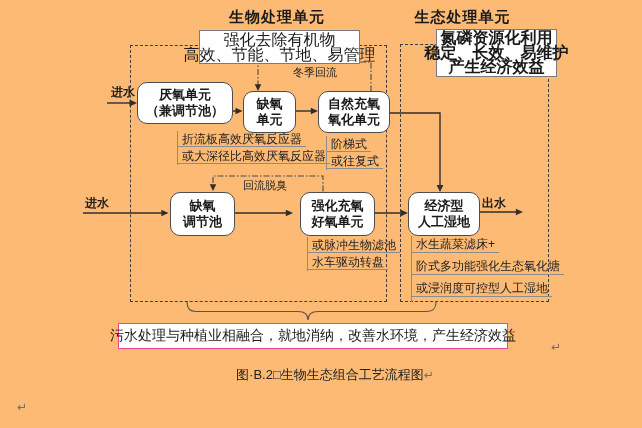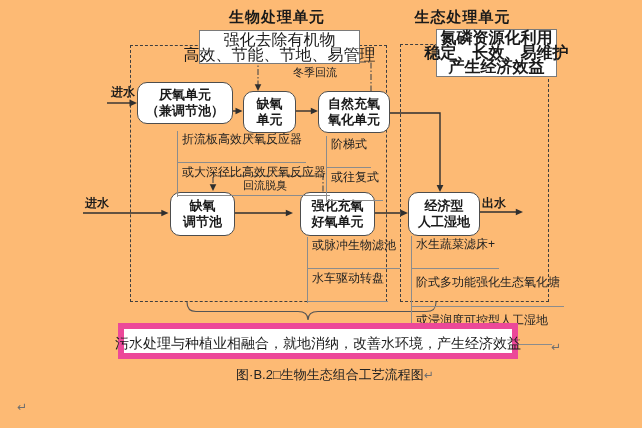--- a/index.html
+++ b/index.html
@@ -19,29 +19,29 @@
   .flow-box{
     position:absolute;background:#fff;border:1.6px solid #4d4d4d;border-radius:10px;z-index:3;
     display:flex;flex-direction:column;justify-content:center;align-items:center;
     font-size:13px;font-weight:bold;line-height:16px;text-align:center;white-space:nowrap;
   }
   .anno{
     position:absolute;z-index:3;border-left:1px solid #8c8c8c;
     font-size:12px;color:#222;
   }
   .anno .row{
-    display:block;width:max-content;line-height:14px;padding:1px 4px 16px 4px;
+    display:block;width:max-content;line-height:14px;padding:1px 4px 0 4px;
     border-bottom:1px solid #8c8c8c;margin-bottom:1px;white-space:nowrap;
   }
   .anno.wide .row{margin-bottom:5px;line-height:15px;}
   .flow-label{position:absolute;font-size:12px;font-weight:bold;z-index:4;white-space:nowrap;}
   .recycle-label{position:absolute;font-size:11px;color:#222;z-index:4;white-space:nowrap;}
   .summary-box{
-    position:absolute;border:6px solid #ec4899;background:#fff;z-index:3;
-    display:flex;align-items:flex-end;justify-content:center;
+    position:absolute;border:1px solid #ec4899;background:#fff;z-index:3;
+    display:flex;align-items:center;justify-content:center;
     font-size:14px;white-space:nowrap;
   }
   .caption{position:absolute;left:0;top:366px;width:642px;text-align:center;
     padding-left:28px;box-sizing:border-box;font-size:13px;color:#222;z-index:3;}
   .retmark{color:#6e6e6e;font-size:12px;z-index:4;}
 </style>
 </head>
 <body>
 
 <div id="canvas">

